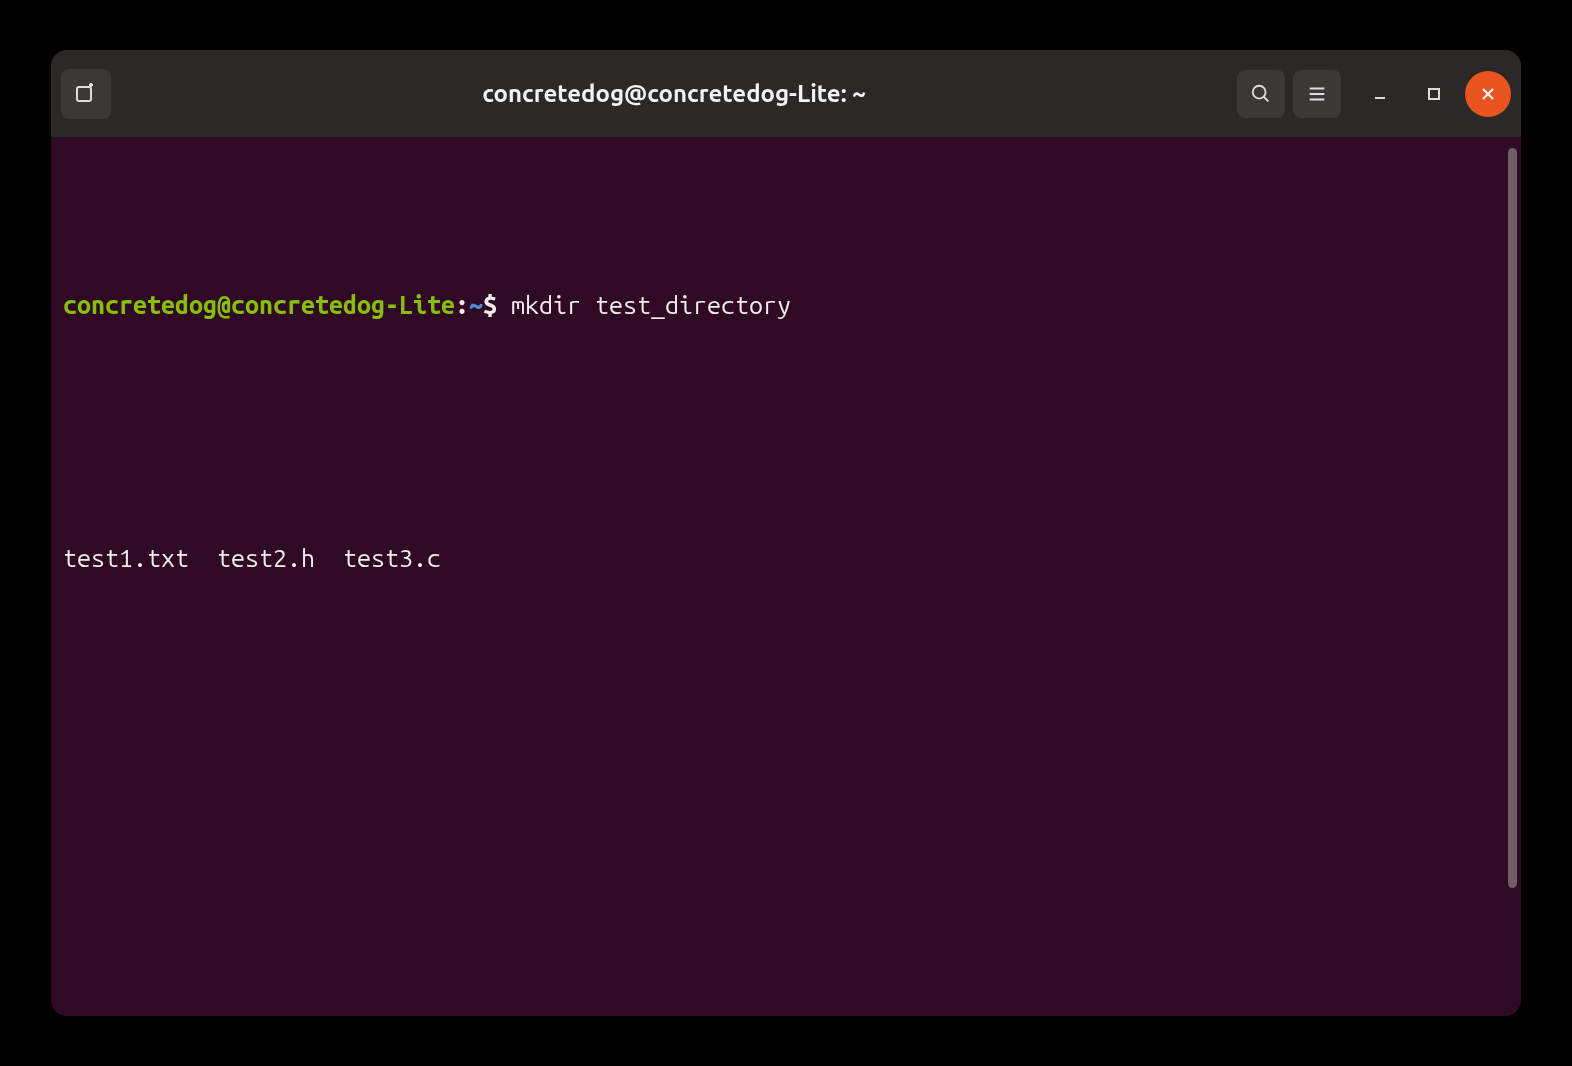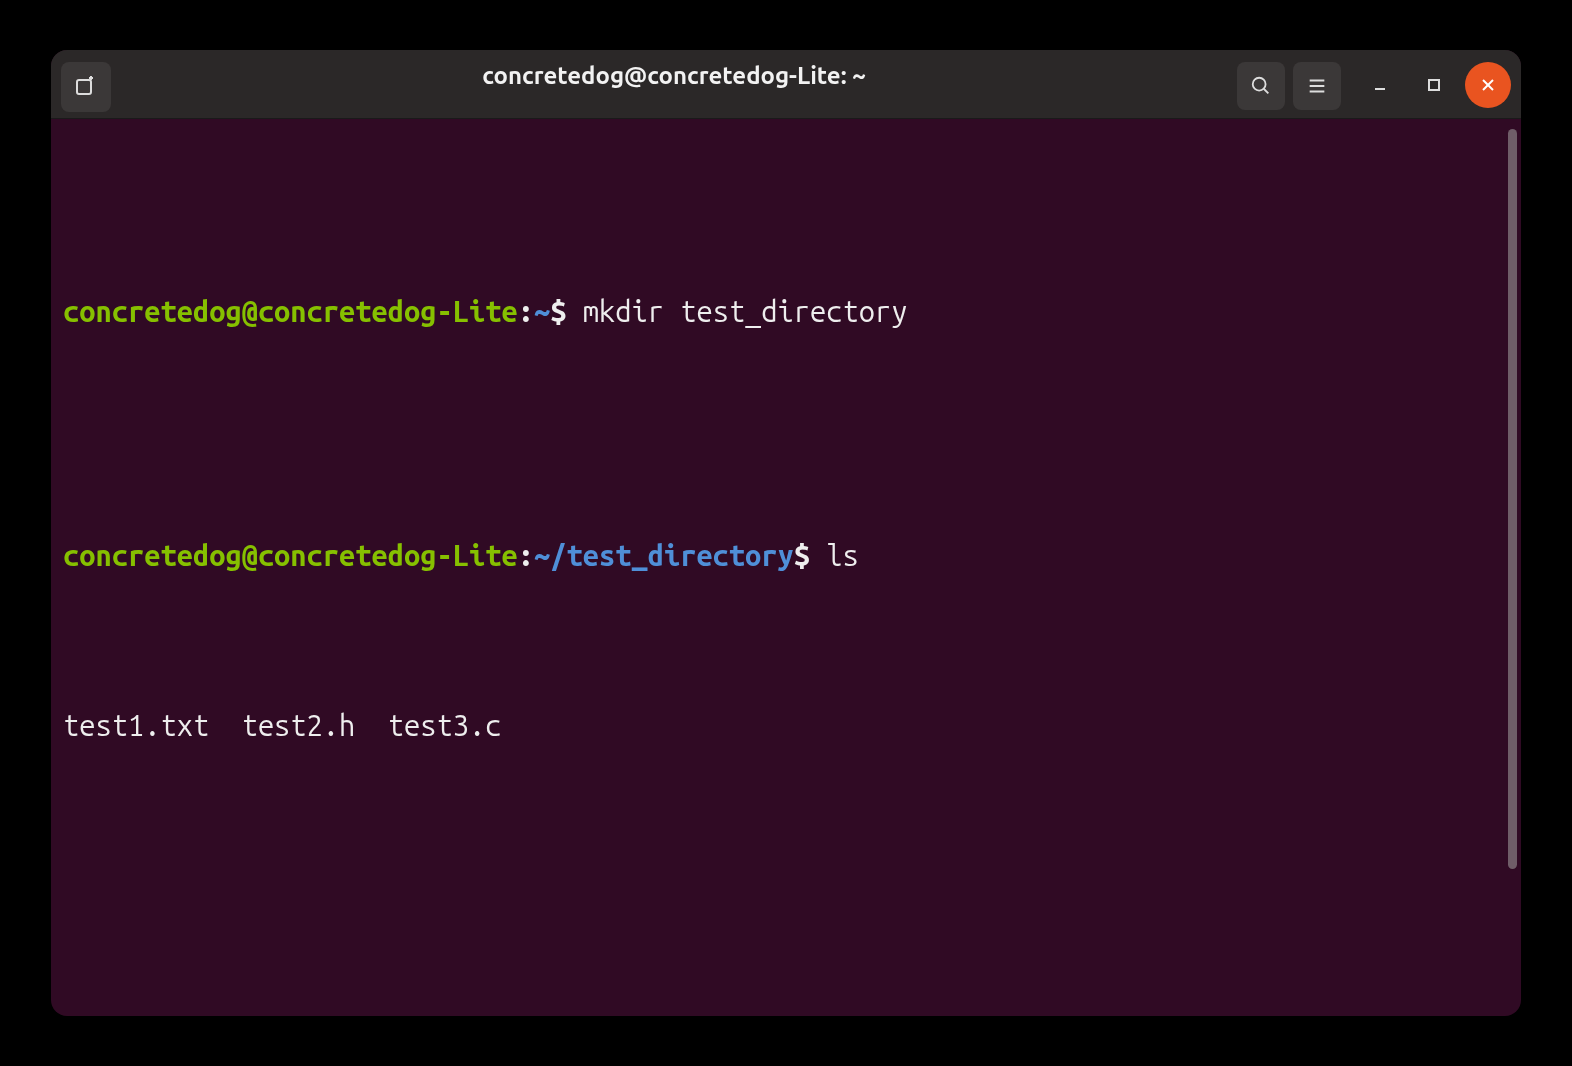--- a/index.html
+++ b/index.html
@@ -16,24 +16,24 @@
     width: 1470px;
     height: 966px;
     background: #300a24;
     border-radius: 16px;
     overflow: hidden;
     box-shadow: 0 10px 40px rgba(0,0,0,0.6);
     display: flex;
     flex-direction: column;
   }
   .titlebar {
-    height: 69px;
+    height: 88px;
     background: #2b2828;
     display: flex;
-    align-items: flex-start;
+    align-items: center;
     padding: 12px 10px;
     gap: 8px;
     border-bottom: 1px solid #1a1a1a;
   }
   .tb-btn {
     height: 50px;
     width: 50px;
     border-radius: 8px;
     background: #3b3838;
     display: flex;
@@ -63,21 +63,21 @@
     display: flex;
     align-items: center;
     justify-content: center;
     color: #eee;
     cursor: pointer;
   }
   .wc.close { background: #e95420; color: #fff; }
   .terminal {
     flex: 1;
     padding: 10px 12px 2px 12px;
-    font-size: 29px;
+    font-size: 25px;
     line-height: 1.4;
     color: #eee;
     position: relative;
     white-space: pre;
     overflow: hidden;
   }
   .scrollbar {
     position: absolute;
     right: 4px;
     top: 10px;
@@ -141,21 +141,20 @@
     </div>
   </div>
 
   <div class="terminal">
     <div class="scrollbar"></div>
 
     <span class="line"><span class="user">concretedog@concretedog-Lite</span><span class="sep">:</span><span class="path">~</span><span class="dollar">$ </span><span class="cmd">mkdir test_directory</span></span>
 
 
 
-    <span class="line"><span class="user">concretedog@concretedog-Lite</span><span class="sep">:</span><span class="path">~/test_directory</span><span class="dollar">$ </span><span class="cmd">ls</span></span>
 
     <span class="line out">test1.txt  test2.h  test3.c</span>
 
 
     
 
     
     
     
     

